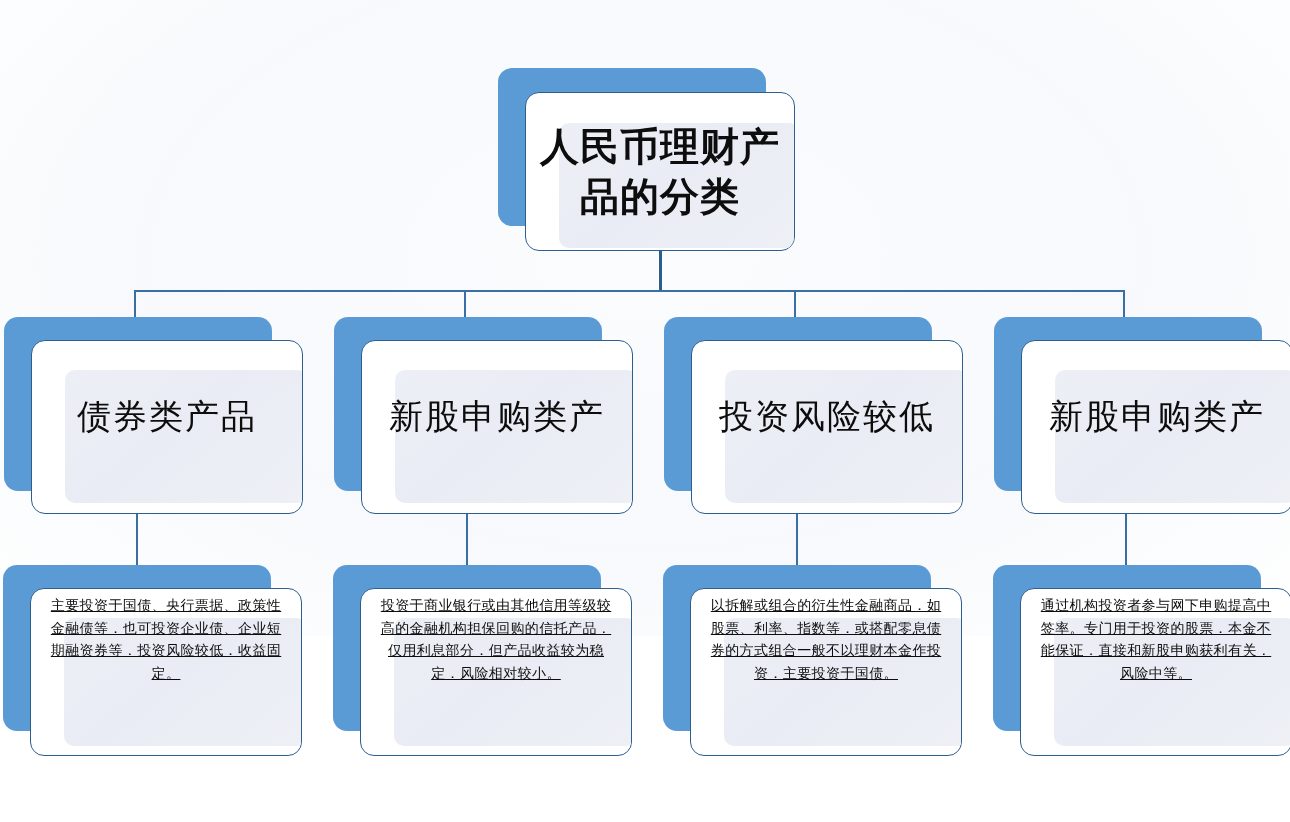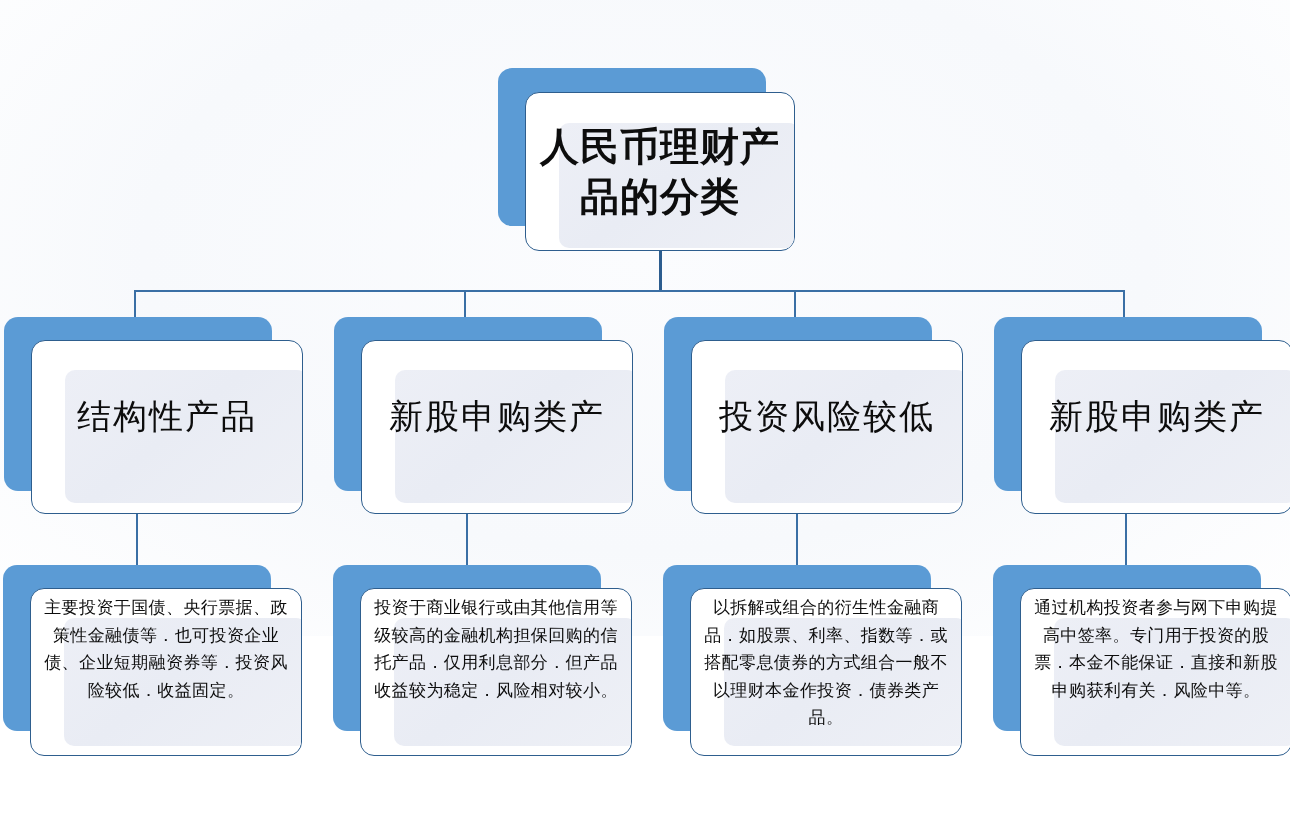--- a/index.html
+++ b/index.html
@@ -77,26 +77,27 @@
     padding:0 6px;
   }
 
   
   .desc{top:565px;width:305px;height:195px;}
   .desc .shadow{width:268px;height:166px;}
   .desc .card{left:27px;top:23px;width:272px;height:168px;}
   .desc .inner{left:33px;top:29px;width:242px;height:128px;}
   .desc .txt{
     left:27px;top:23px;width:272px;height:168px;
-    font-size:17px;font-weight:400;line-height:1.62;
+    font-size:14px;font-weight:400;line-height:1.62;
     letter-spacing:0.4px;
     padding:6px 14px;
     align-items:center;
     display:block;
     white-space:normal;
+    text-decoration:underline;
   }
 </style>
 </head>
 <body>
 
 <div id="stage">
 
   <div class="conn v" style="left:659px;top:250px;width:2.5px;height:42px;"></div>
 
   <div class="conn h thin" style="left:134px;top:290px;width:991px;"></div>
@@ -117,21 +118,21 @@
       <div class="inner"></div>
     </div>
     <div class="txt">人民币理财产品的分类</div>
   </div>
 
   <div class="node cat" style="left:4px;">
     <div class="shadow"></div>
     <div class="card">
       <div class="inner"></div>
     </div>
-    <div class="txt">结构性产品</div>
+    <div class="txt">债券类产品</div>
   </div>
 
   <div class="node cat" style="left:334px;">
     <div class="shadow"></div>
     <div class="card">
       <div class="inner"></div>
     </div>
     <div class="txt">新股申购类产</div>
   </div>
 
@@ -165,21 +166,21 @@
       <div class="inner"></div>
     </div>
     <div class="txt">投资于商业银行或由其他信用等级较高的金融机构担保回购的信托产品．仅用利息部分．但产品收益较为稳定．风险相对较小。</div>
   </div>
 
   <div class="node desc" style="left:663px;">
     <div class="shadow"></div>
     <div class="card">
       <div class="inner"></div>
     </div>
-    <div class="txt">以拆解或组合的衍生性金融商品．如股票、利率、指数等．或搭配零息债券的方式组合一般不以理财本金作投资．债券类产品。</div>
+    <div class="txt">以拆解或组合的衍生性金融商品．如股票、利率、指数等．或搭配零息债券的方式组合一般不以理财本金作投资．主要投资于国债。</div>
   </div>
 
   <div class="node desc" style="left:993px;">
     <div class="shadow"></div>
     <div class="card">
       <div class="inner"></div>
     </div>
     <div class="txt">通过机构投资者参与网下申购提高中签率。专门用于投资的股票．本金不能保证．直接和新股申购获利有关．风险中等。</div>
   </div>
 

